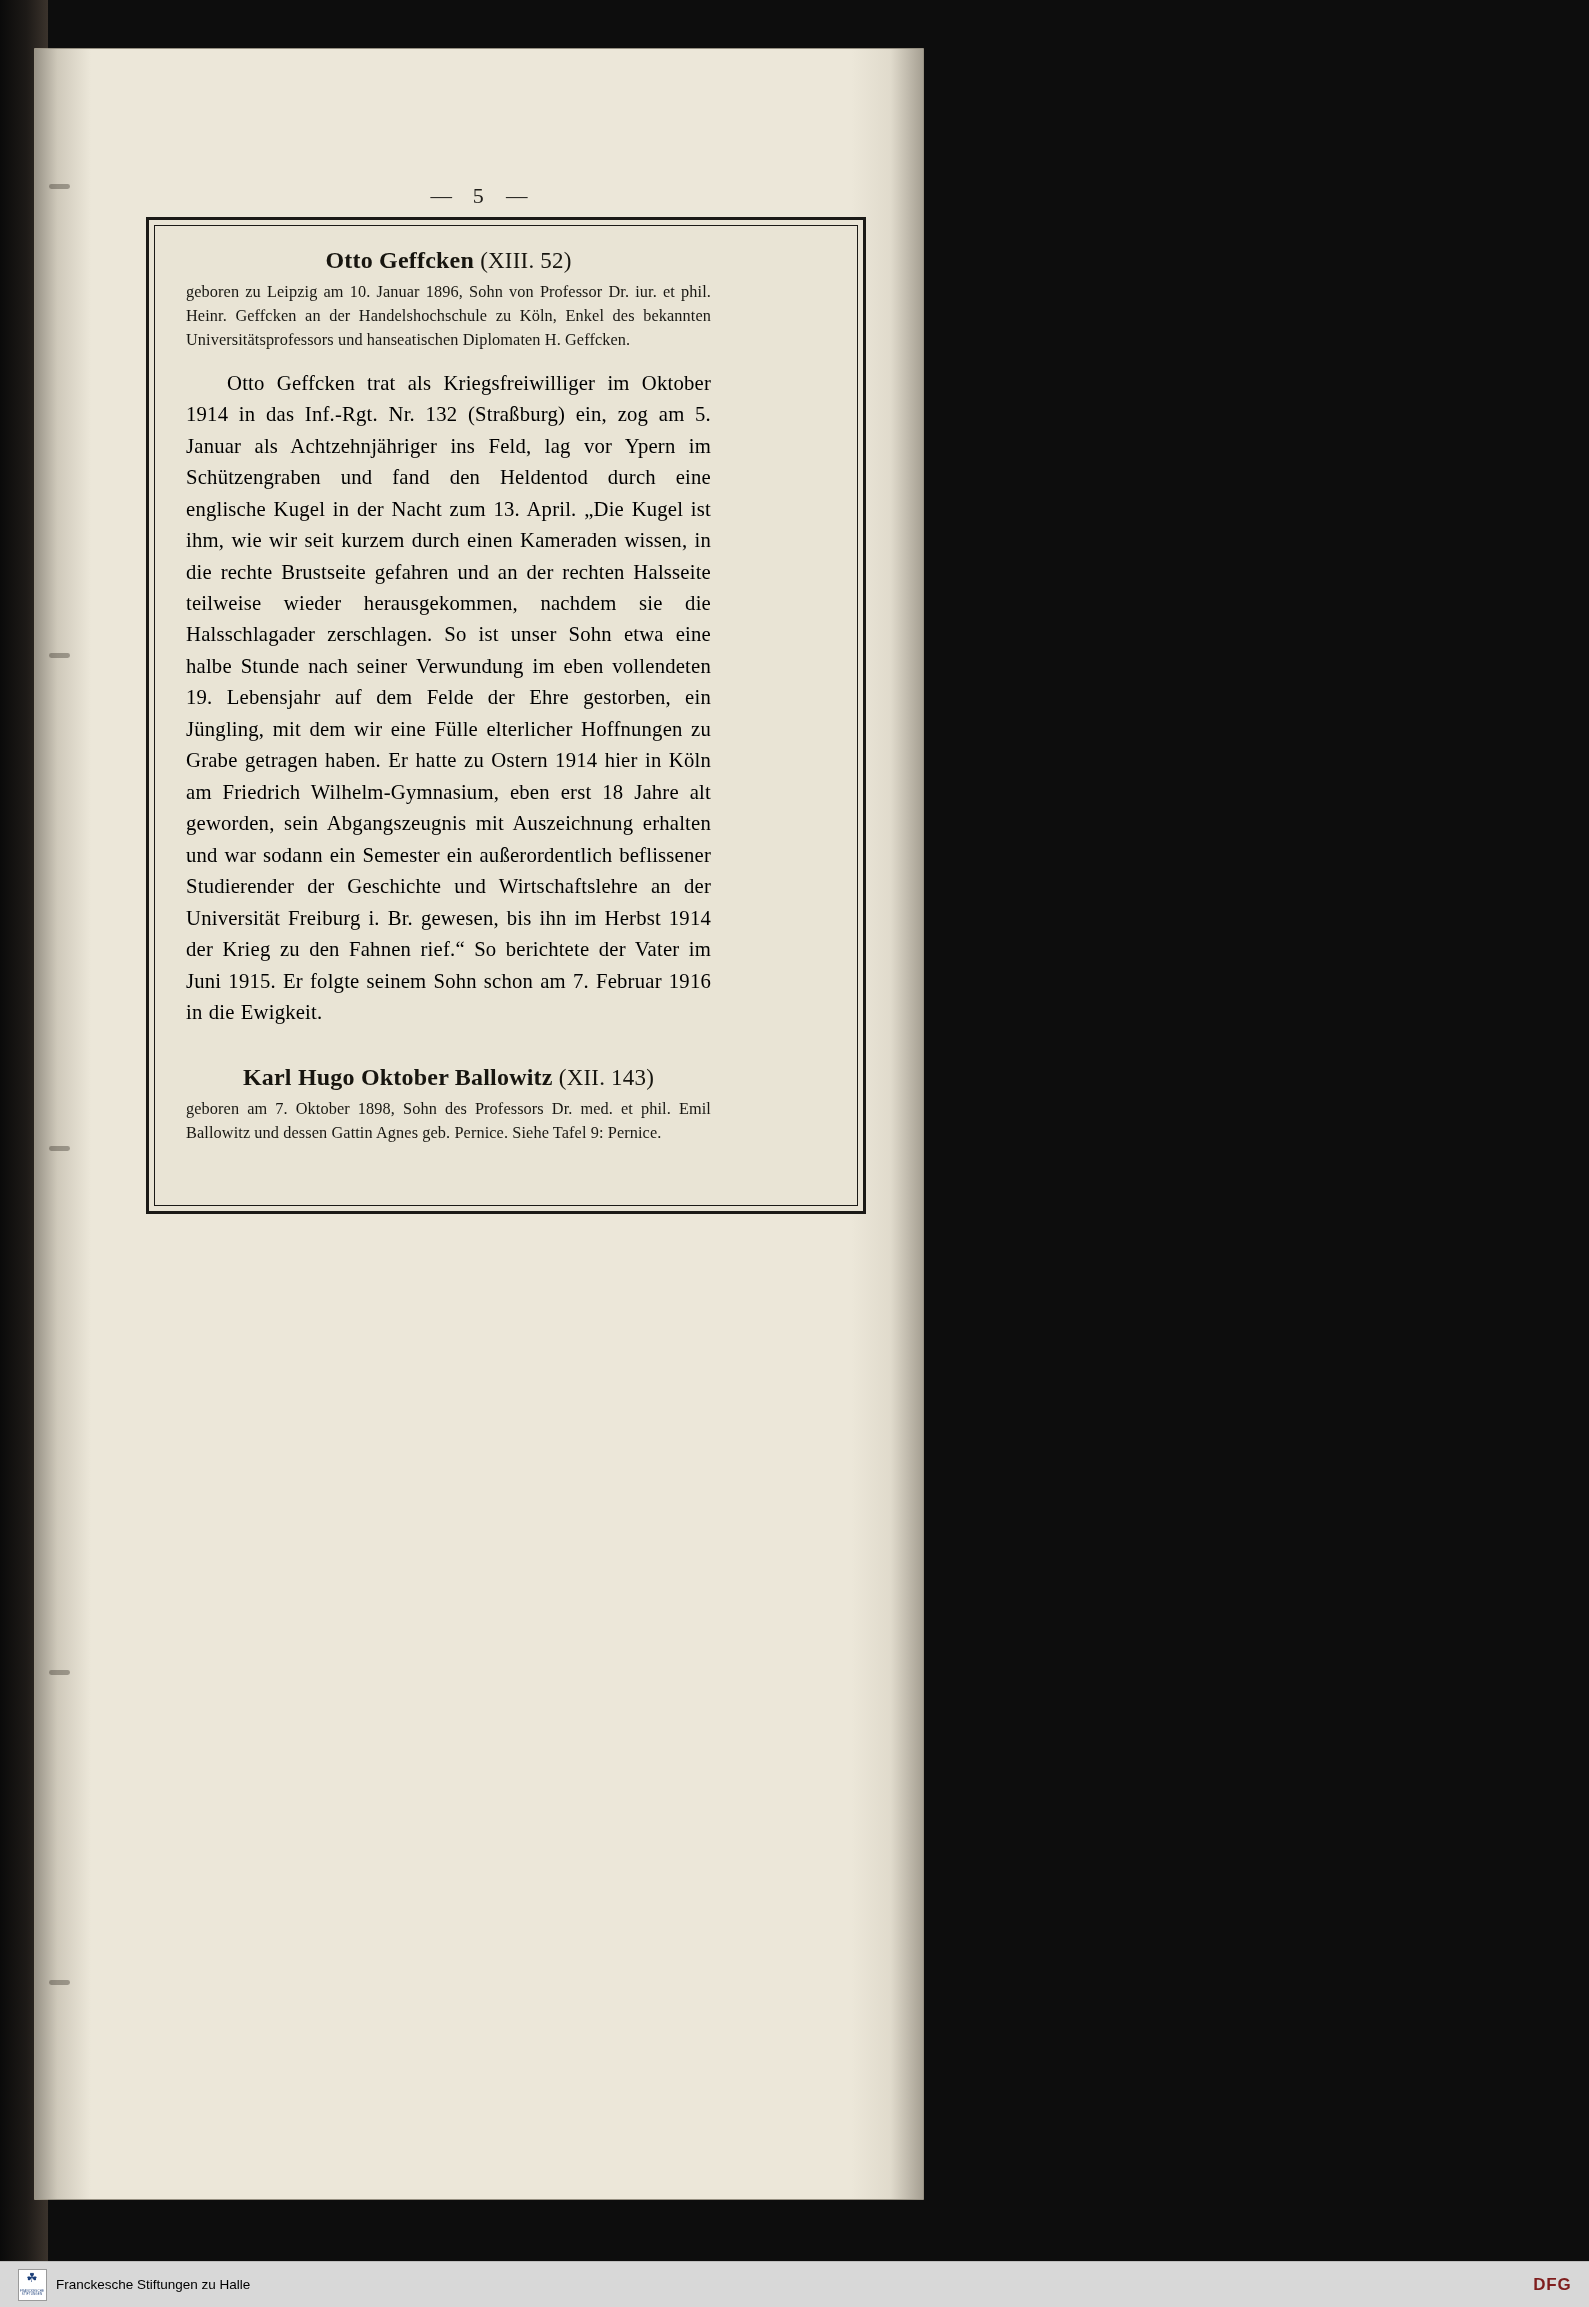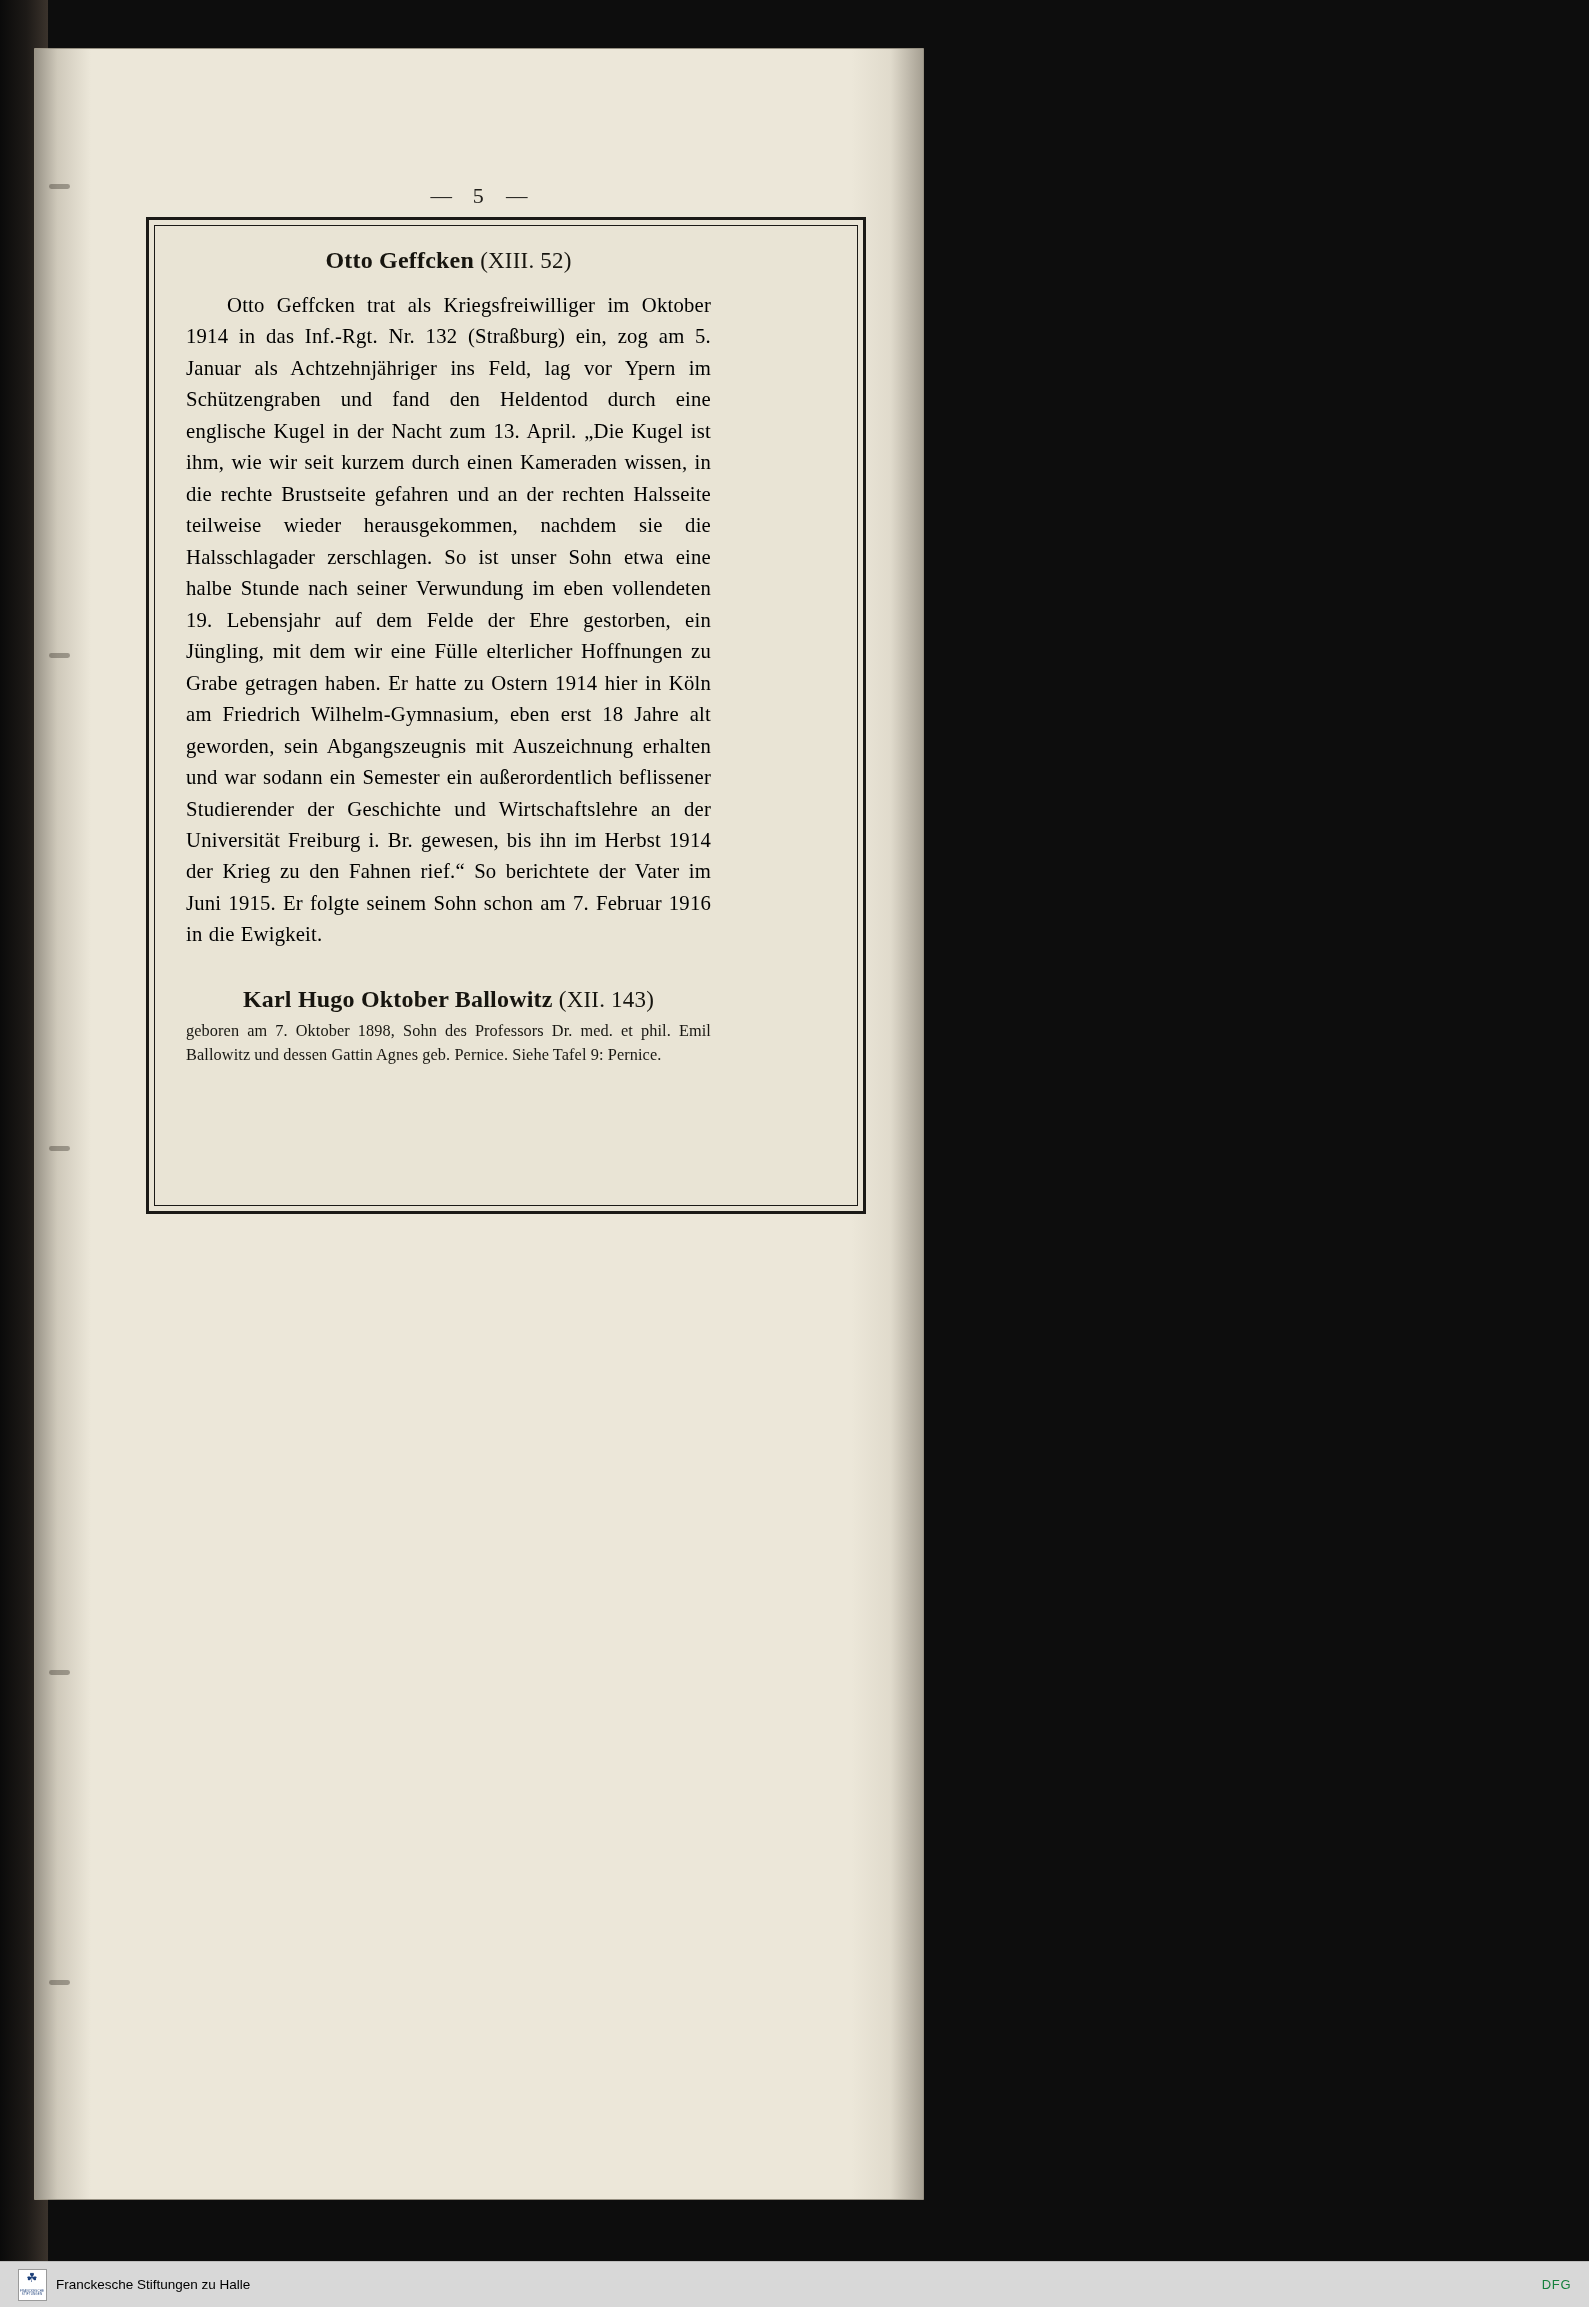--- a/index.html
+++ b/index.html
@@ -197,23 +197,23 @@
     line-height: 1.25;
     font-family: "Liberation Sans", sans-serif;
   }
   #footer-institution {
     font-family: "Liberation Sans", sans-serif;
     font-size: 13.5px;
     color: #000000;
   }
   #footer-right {
     font-family: "Liberation Sans", sans-serif;
-    font-size: 13px;
-    font-weight: normal;
-    color: #15803d;
+    font-size: 17px;
+    font-weight: bold;
+    color: #7f1d1d;
     letter-spacing: 0.8px;
   }
 </style>
 </head>
 <body>
 
 <div id="scan-root">
 
   <div id="spine-shadow"></div>
 
@@ -237,20 +237,21 @@
 
       <div class="showthrough" style="left:48px; top:17.5px; width:493px;">&nbsp;</div>
 
       <div id="content">
 
         <h2 class="entry-title">
           <span>Otto Geffcken</span>
           <span class="ref">(XIII. 52)</span>
         </h2>
 
+        <p class="lead">geboren zu Leipzig am 10. Januar 1896, Sohn von Professor Dr. iur. et phil. Heinr. Geffcken an der Handelshochschule zu Köln, Enkel des bekannten Universitätsprofessors und hanseatischen Diplomaten H. Geffcken.</p>
 
         <p class="body">Otto Geffcken trat als Kriegsfreiwilliger im Oktober 1914 in das Inf.-Rgt. Nr. 132 (Straßburg) ein, zog am 5. Januar als Achtzehnjähriger ins Feld, lag vor Ypern im Schützengraben und fand den Heldentod durch eine englische Kugel in der Nacht zum 13. April. „Die Kugel ist ihm, wie wir seit kurzem durch einen Kameraden wissen, in die rechte Brustseite gefahren und an der rechten Halsseite teilweise wieder herausgekommen, nachdem sie die Halsschlagader zerschlagen. So ist unser Sohn etwa eine halbe Stunde nach seiner Verwundung im eben vollendeten 19. Lebensjahr auf dem Felde der Ehre gestorben, ein Jüngling, mit dem wir eine Fülle elterlicher Hoffnungen zu Grabe getragen haben. Er hatte zu Ostern 1914 hier in Köln am Friedrich Wilhelm-Gymnasium, eben erst 18 Jahre alt geworden, sein Abgangszeugnis mit Auszeichnung erhalten und war sodann ein Semester ein außerordentlich beflissener Studierender der Geschichte und Wirtschaftslehre an der Universität Freiburg i. Br. gewesen, bis ihn im Herbst 1914 der Krieg zu den Fahnen rief.“ So berichtete der Vater im Juni 1915. Er folgte seinem Sohn schon am 7. Februar 1916 in die Ewigkeit.</p>
 
         <div class="spacer-1"></div>
 
         <h2 class="entry-title">
           <span>Karl Hugo Oktober Ballowitz</span>
           <span class="ref">(XII. 143)</span>
         </h2>
 

